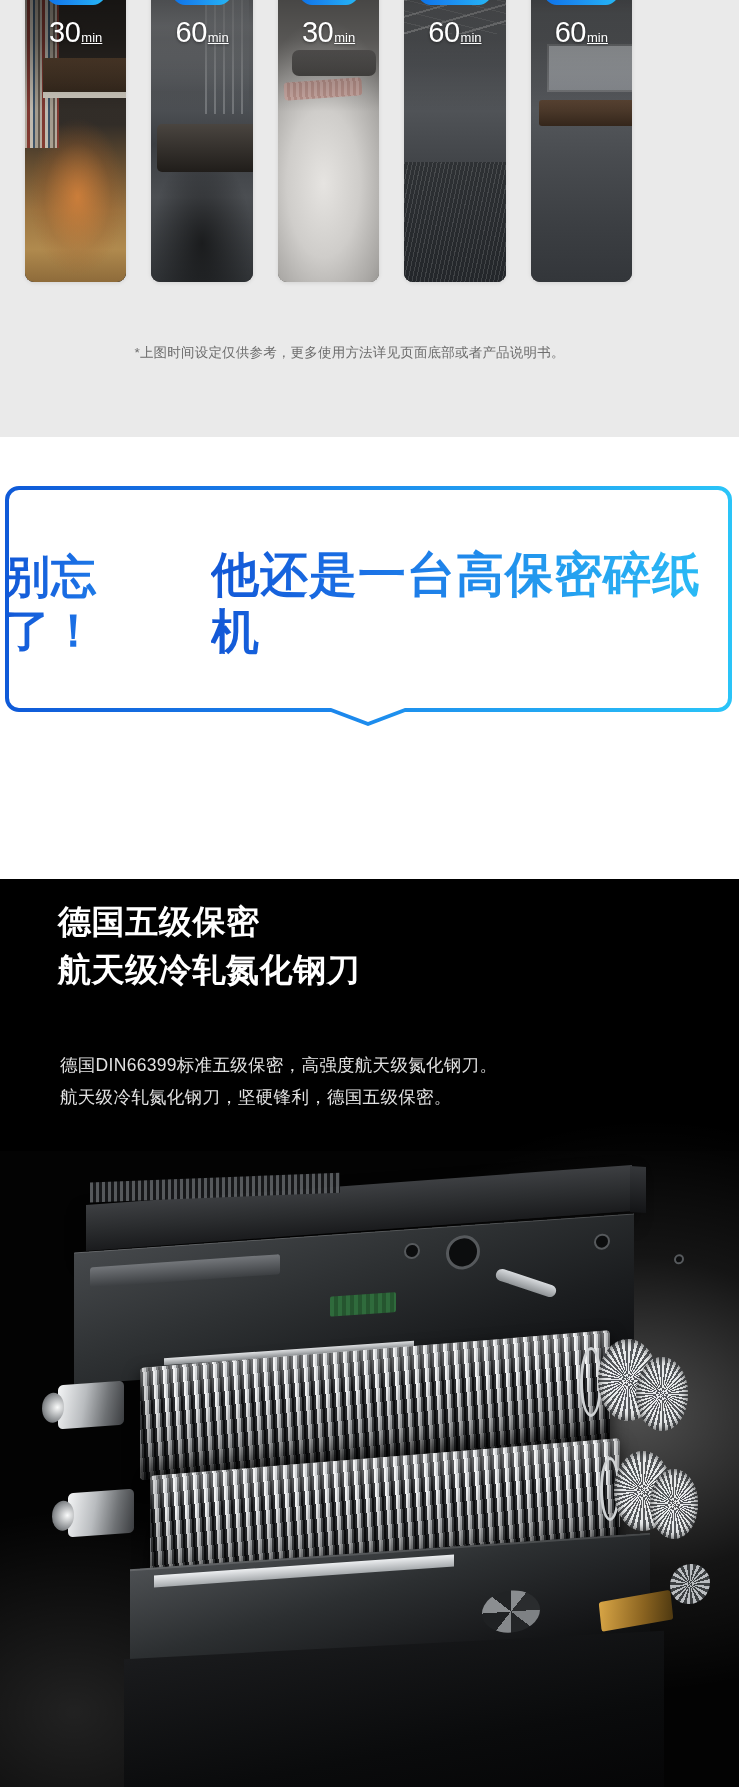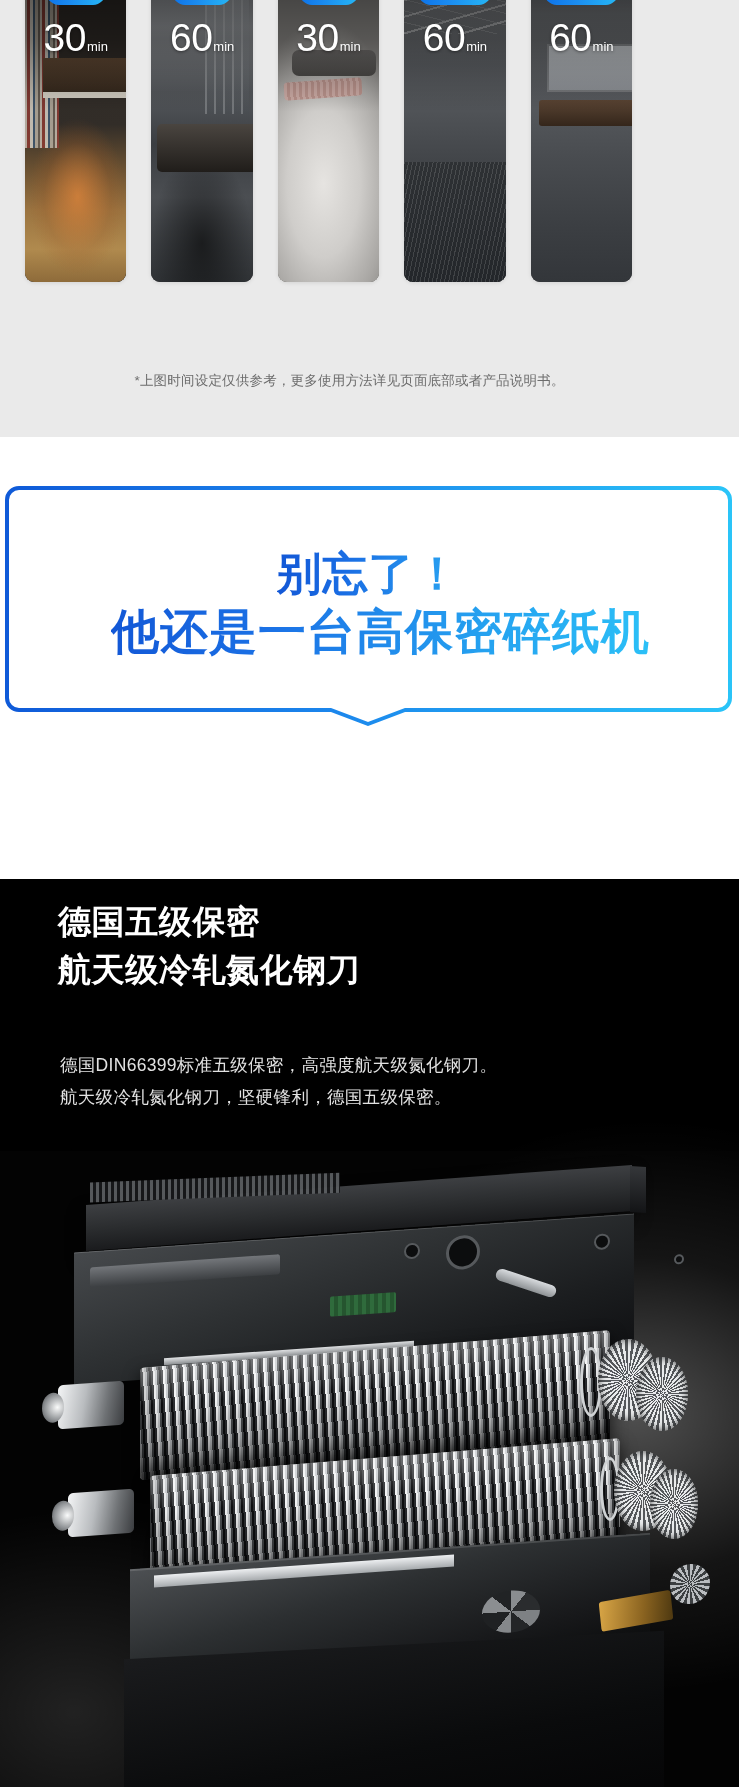--- a/index.html
+++ b/index.html
@@ -139,41 +139,41 @@
     background:linear-gradient(100deg,#0b6fe8 0%,#1b8cf0 45%,#26b8f5 100%);
     color:#fff; font-size:14px; line-height:1;
     white-space:nowrap;
     letter-spacing:.5px;
   }
   .duration{
     position:absolute; left:50%; top:62px; transform:translateX(-50%);
     color:#fff; white-space:nowrap;
     text-shadow:0 1px 3px rgba(0,0,0,.45);
   }
-  .duration .num{ font-size:39px; font-weight:300; letter-spacing:-.5px; }
-  .duration .unit{ font-size:13px; font-weight:400; margin-left:1px; }
+  .duration .num{ font-size:29px; font-weight:300; letter-spacing:-.5px; }
+  .duration .unit{ font-size:13px; font-weight:400; margin-left:1px;text-decoration:underline; }
 
   .scenes-note{
     position:absolute; left:0; top:344px; width:699px;
     text-align:center;
-    font-size:13.5px; color:#6c6c6c; letter-spacing:.2px;margin-top:28px;
+    font-size:13.5px; color:#6c6c6c; letter-spacing:.2px;
   }
 
   
   .bubble-wrap{
     position:relative; width:739px; height:418px; background:#fff;
   }
   .bubble{
     position:absolute; left:5px; top:49px;
     width:727px; height:241px;
   }
   .bubble svg{ position:absolute; inset:0; display:block; }
   .bubble-text{
     position:absolute; left:0; top:0; width:100%; height:100%;
-    display:flex; flex-direction:column;
+    display:flex; 
     align-items:center; justify-content:center;
     gap:4px;
     padding-bottom:6px;
   }
   .bubble-l1{
     font-size:45px; font-weight:700; line-height:1.18;
     background:linear-gradient(92deg,#1257d6 0%,#1a6ee4 38%,#2aa6f2 100%);
     -webkit-background-clip:text; background-clip:text;
     -webkit-text-fill-color:transparent; color:transparent;
     letter-spacing:1px;

